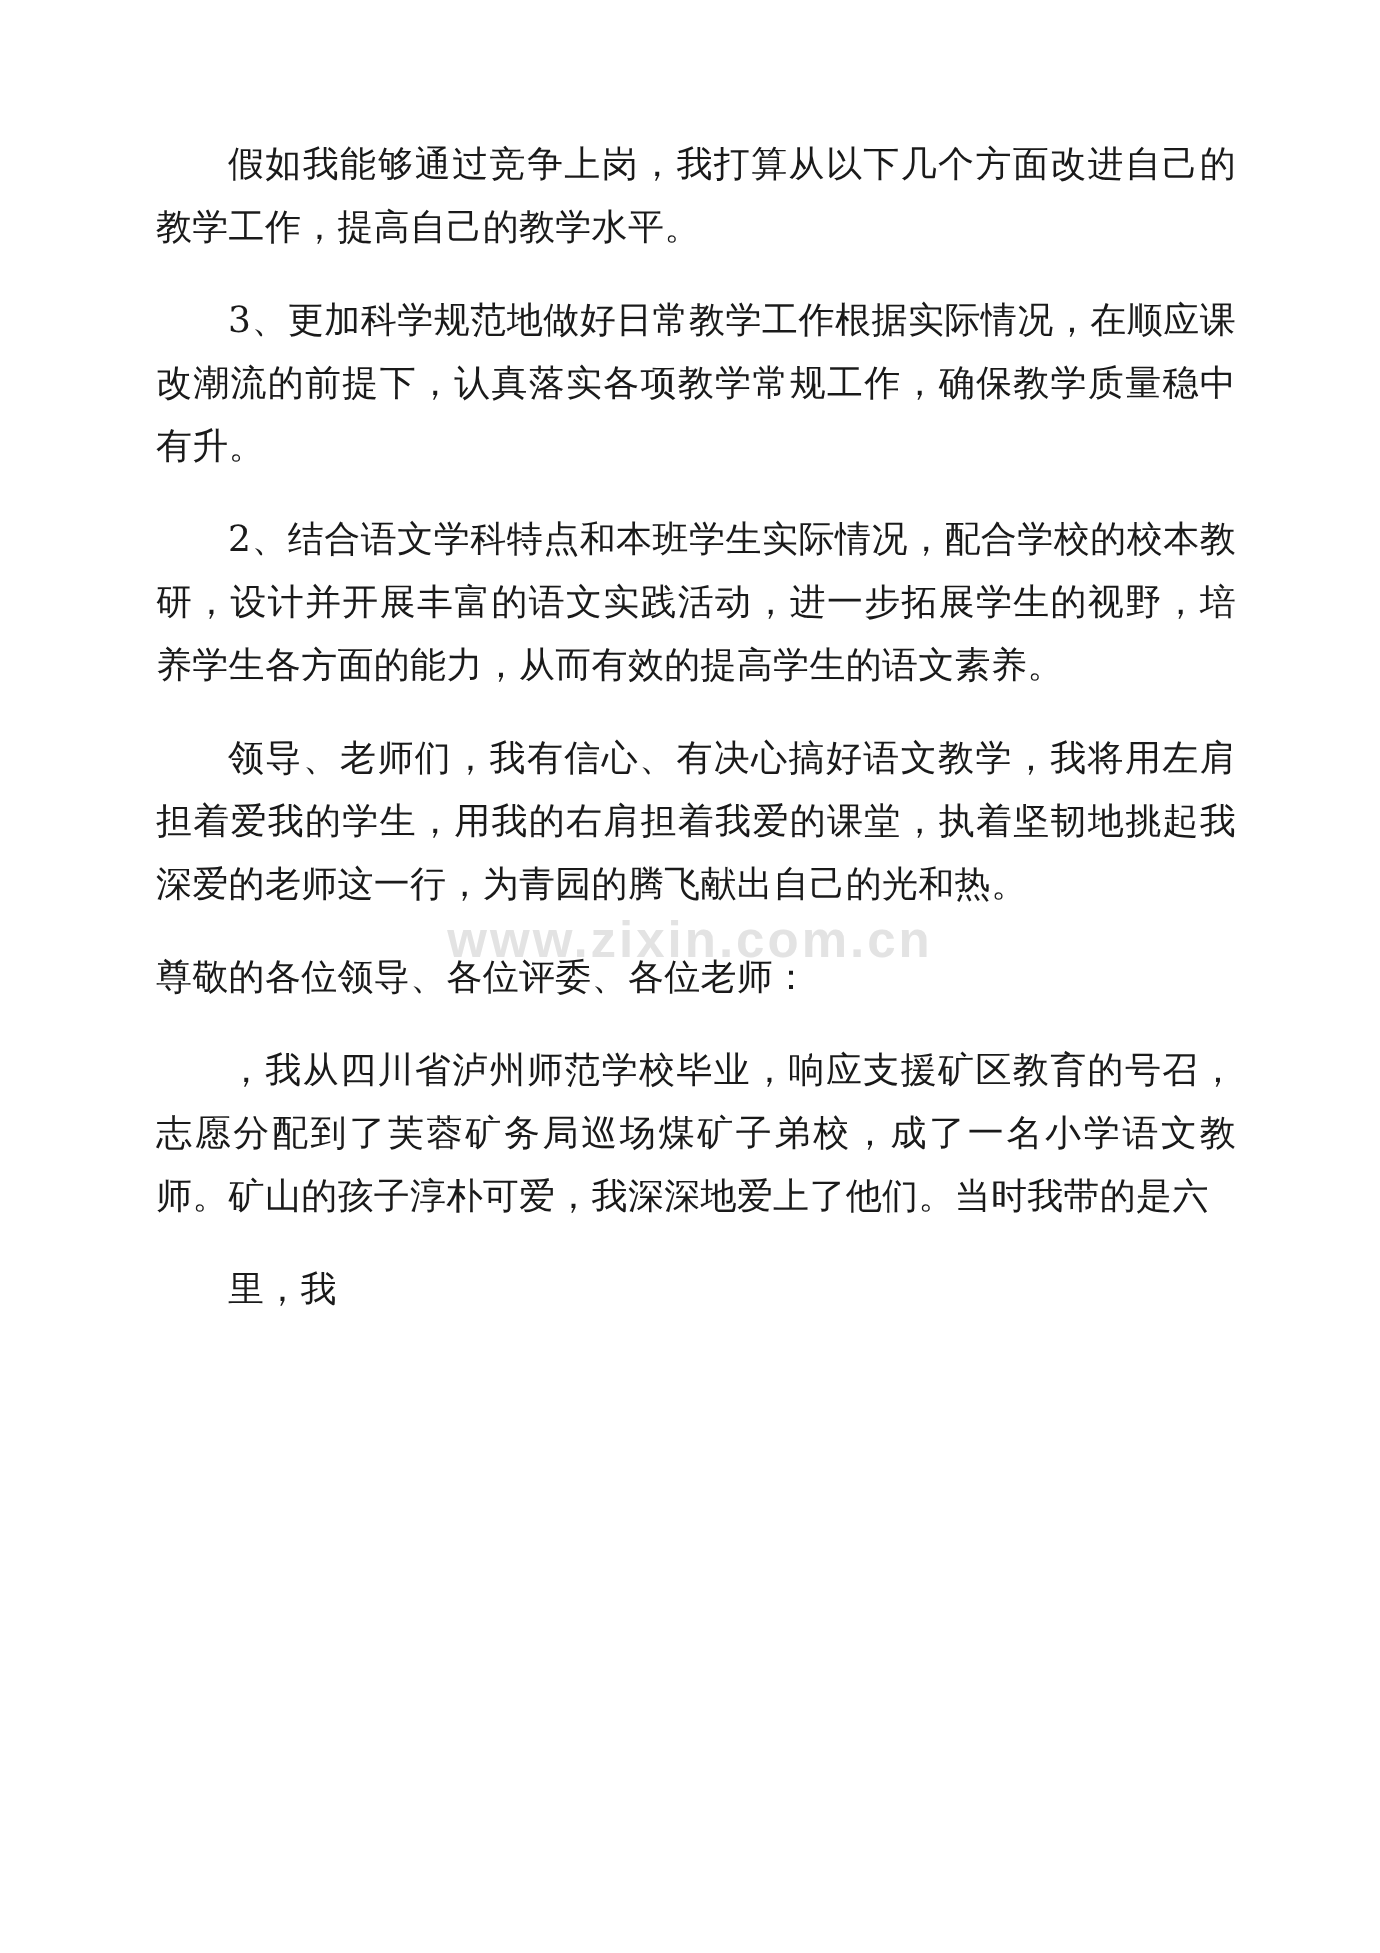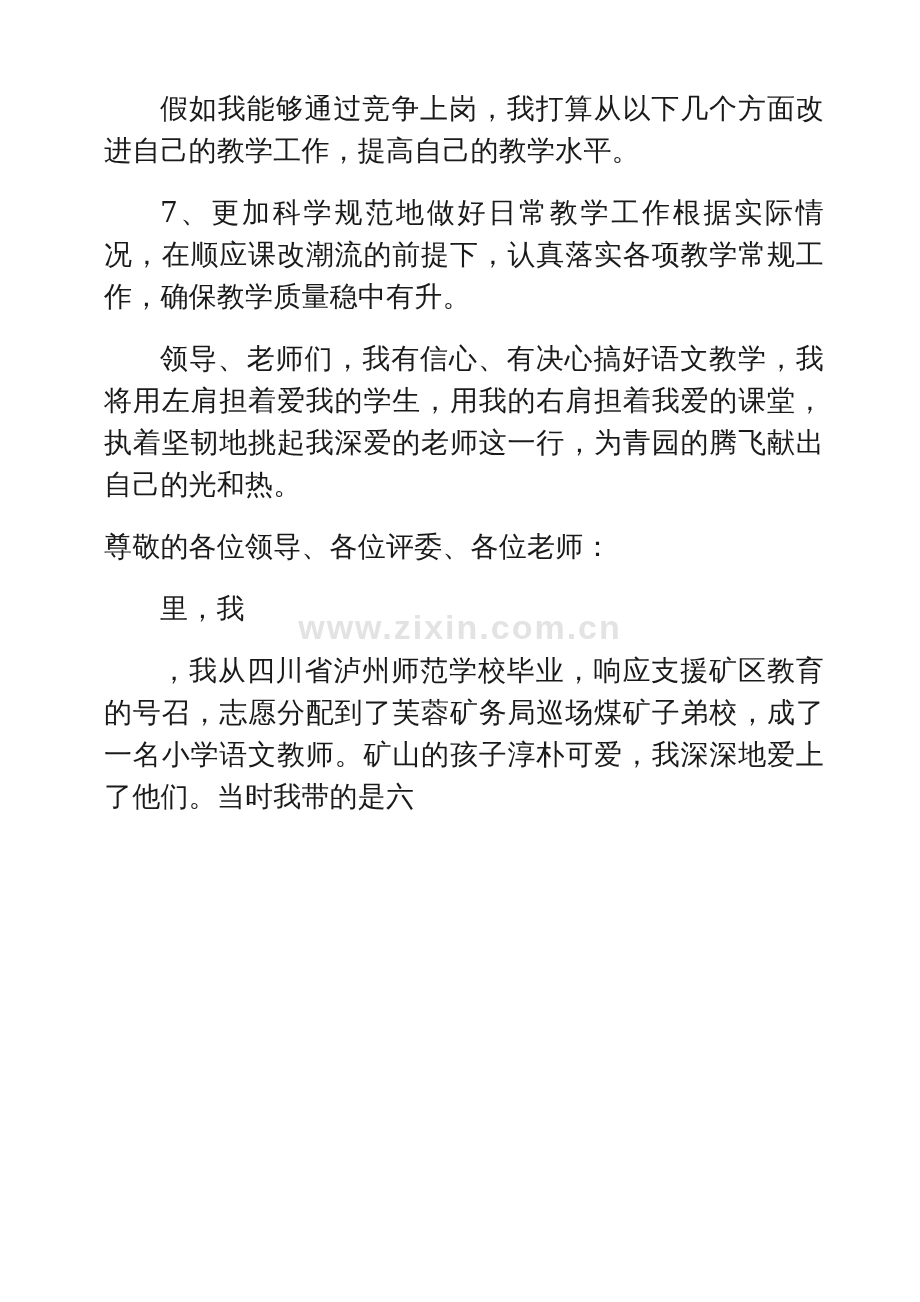--- a/index.html
+++ b/index.html
@@ -20,21 +20,21 @@
     height: 1302px;
     box-sizing: border-box;
     padding: 88px 96px 60px 104px;
   }
   .doc-body {
     position: relative;
     z-index: 2;
   }
   p.para {
     margin: 0 0 20px 0;
-    font-size: 28px;
+    font-size: 24px;
     line-height: 42px;
     color: #1a1a1a;
     text-align: justify;
     text-justify: inter-ideograph;
     letter-spacing: 0.2px;
     font-family: "DejaVu Serif", "Liberation Serif", serif;
   }
   p.indent {
     text-indent: 2em;
   }
@@ -60,20 +60,21 @@
 </style>
 </head>
 <body>
 
 <div class="page">
 
   <div class="watermark">www.zixin.com.cn</div>
 
   <div class="doc-body">
     <p class="para indent">假如我能够通过竞争上岗，我打算从以下几个方面改进自己的教学工作，提高自己的教学水平。</p>
-    <p class="para indent">7、更加科学规范地做好日常教学工作根据实际情况，在顺应课改潮流的前提下，认真落实各项教学常规工作，确保教学质量稳中有升。</p>
+    <p class="para indent">3、更加科学规范地做好日常教学工作根据实际情况，在顺应课改潮流的前提下，认真落实各项教学常规工作，确保教学质量稳中有升。</p>
+    <p class="para indent">2、结合语文学科特点和本班学生实际情况，配合学校的校本教研，设计并开展丰富的语文实践活动，进一步拓展学生的视野，培养学生各方面的能力，从而有效的提高学生的语文素养。</p>
     <p class="para indent">领导、老师们，我有信心、有决心搞好语文教学，我将用左肩担着爱我的学生，用我的右肩担着我爱的课堂，执着坚韧地挑起我深爱的老师这一行，为青园的腾飞献出自己的光和热。</p>
     <p class="para noindent">尊敬的各位领导、各位评委、各位老师：</p>
+    <p class="para indent">，我从四川省泸州师范学校毕业，响应支援矿区教育的号召，志愿分配到了芙蓉矿务局巡场煤矿子弟校，成了一名小学语文教师。矿山的孩子淳朴可爱，我深深地爱上了他们。当时我带的是六</p>
     <p class="para indent">里，我</p>
-    <p class="para indent">，我从四川省泸州师范学校毕业，响应支援矿区教育的号召，志愿分配到了芙蓉矿务局巡场煤矿子弟校，成了一名小学语文教师。矿山的孩子淳朴可爱，我深深地爱上了他们。当时我带的是六</p>
   </div>
 
 </div>
 
 </body></html>

